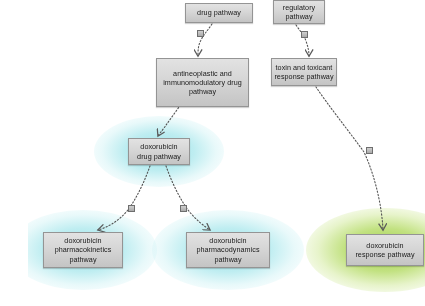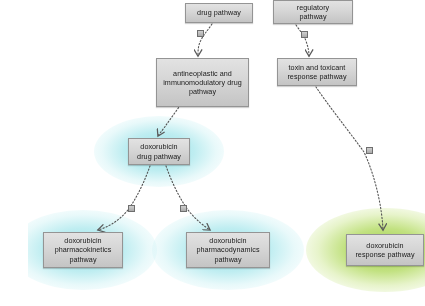--- a/index.html
+++ b/index.html
@@ -109,30 +109,30 @@
       <div class="waypoint" style="left: 272.5px; top: 30.5px;"></div>
       <div class="waypoint" style="left: 99.5px; top: 204.5px;"></div>
       <div class="waypoint" style="left: 151.5px; top: 204.5px;"></div>
       <div class="waypoint" style="left: 337.5px; top: 146.5px;"></div>
     </div>
 
   <div id="node-layer">
       <div class="node" style="left: 157px; top: 3px; width: 68px; height: 20px;">
         <span>drug pathway</span>
       </div>
-      <div class="node" style="left: 245px; top: 0px; width: 80px; height: 24px;">
+      <div class="node" style="left: 245px; top: 0px; width: 52px; height: 24px;">
         <span>regulatory
 pathway</span>
       </div>
       <div class="node" style="left: 128px; top: 58px; width: 93px; height: 49px;">
         <span>antineoplastic and
 immunomodulatory drug
 pathway</span>
       </div>
-      <div class="node" style="left: 249px; top: 58px; width: 80px; height: 28px;">
+      <div class="node" style="left: 243px; top: 58px; width: 66px; height: 28px;">
         <span>toxin and toxicant
 response pathway</span>
       </div>
       <div class="node" style="left: 100px; top: 138px; width: 62px; height: 27px;">
         <span>doxorubicin
 drug pathway</span>
       </div>
       <div class="node" style="left: 15px; top: 232px; width: 80px; height: 36px;">
         <span>doxorubicin
 pharmacokinetics

